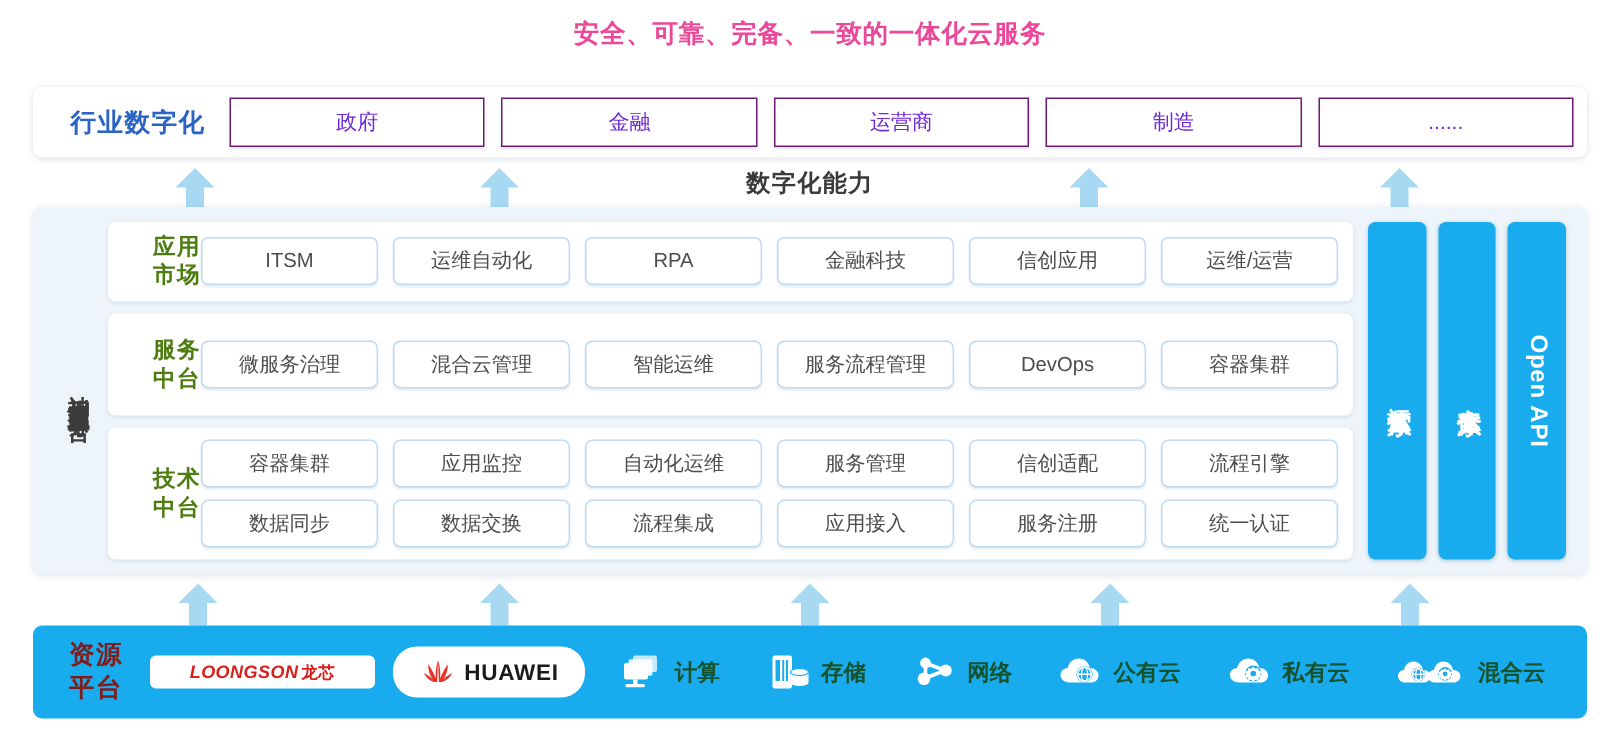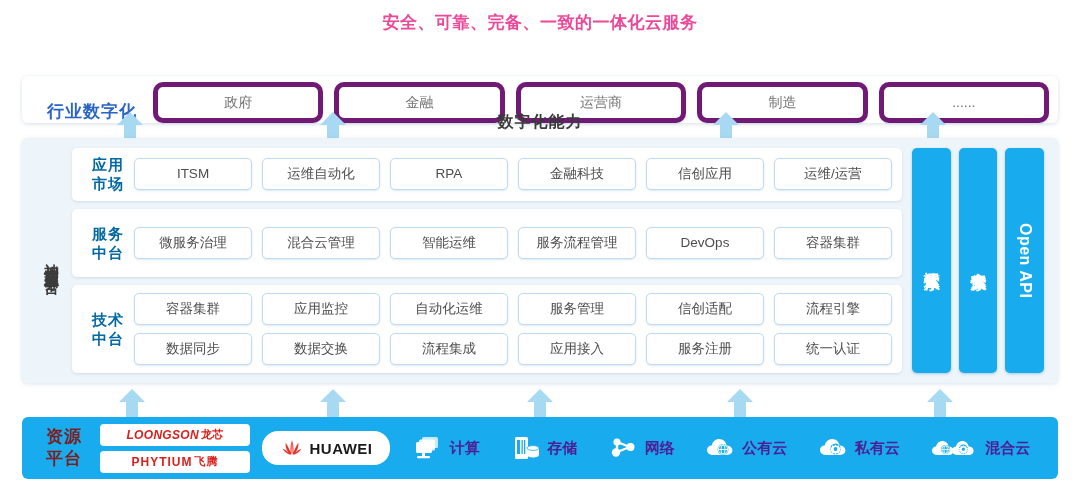--- a/index.html
+++ b/index.html
@@ -14,36 +14,36 @@
   
   .page-title{
     position:absolute;left:0;top:11px;width:1080px;
     text-align:center;
     font-size:17px;font-weight:bold;color:#ec4899;
     letter-spacing:.5px;
   }
 
   
   .industry-row{
-    position:absolute;left:22px;top:76px;width:1036px;height:47px;
+    position:absolute;left:22px;top:58px;width:1036px;height:47px;
     background:#ffffff;border-radius:6px;
     box-shadow:0 1px 4px rgba(120,140,170,.28);
-    display:flex;align-items:flex-end;
+    display:flex;align-items:center;
     box-sizing:border-box;padding:0 9px;
   }
   .industry-label{
     width:122px;flex:0 0 122px;text-align:center;
     font-size:17px;font-weight:bold;color:#2b64c4;
     letter-spacing:1px;
   }
   .industry-items{display:flex;flex:1;gap:11px;}
   .industry-item{
     flex:1;height:31px;line-height:31px;text-align:center;
-    border:5px solid #701a75;border-radius:10px;background:#fff;
-    font-size:14px;color:#737373;
+    border:1px solid #701a75;border-radius:0;background:#fff;
+    font-size:14px;color:#6d28d9;
     box-shadow:0 1px 2px rgba(150,175,200,.35);
   }
 
   
   .arrow-band{position:absolute;left:0;width:1080px;height:30px;}
   .arrow-band-1{top:110px;}
   .arrow-band-2{top:387px;}
   .capability-title{
     position:absolute;left:0;top:112px;width:1080px;text-align:center;
     font-size:16px;font-weight:bold;color:#3a3a3a;letter-spacing:1px;
@@ -84,22 +84,22 @@
     background:#ffffff;border-radius:5px;
     box-shadow:0 1px 3px rgba(140,165,195,.3);
     display:flex;align-items:center;
     box-sizing:border-box;padding:7px 10px;
   }
   .tier-app{height:54px;}
   .tier-svc{height:70px;}
   .tier-tech{height:90px;}
 
   .tier-label{
-    flex:0 0 52px;width:52px;text-align:center;
-    font-size:15px;font-weight:bold;color:#0369a1;
+    flex:0 0 52px;width:52px;text-align:right;
+    font-size:15px;font-weight:bold;color:#4d7c0f;
     line-height:19px;letter-spacing:1px;
   }
   .tier-grid{flex:1;display:flex;flex-direction:column;gap:8px;}
   .tier-line{display:flex;gap:10px;align-items:flex-end;}
   .chip{
     flex:1;height:30px;line-height:30px;text-align:center;
     border:1px solid #bfdcf2;border-radius:5px;background:#fff;
     font-size:13.5px;color:#4d4d4d;
     box-shadow:0 1px 2px rgba(150,175,200,.3);
     white-space:nowrap;
@@ -150,21 +150,21 @@
     display:flex;align-items:center;justify-content:center;gap:6px;
     margin-left:12px;
   }
   .huawei-mark{width:24px;height:18px;flex:0 0 24px;}
   .huawei-text{font-size:15px;font-weight:bold;color:#1a1a1a;letter-spacing:.5px;}
 
   .res-items{flex:1;display:flex;align-items:center;justify-content:space-around;margin-left:8px;}
   .res-item{display:flex;align-items:center;gap:6px;}
   .res-icon{width:30px;height:26px;flex:0 0 30px;}
   .res-icon.wide{width:48px;flex:0 0 48px;}
-  .res-text{font-size:15px;font-weight:bold;color:#4c1d95;white-space:nowrap;}
+  .res-text{font-size:15px;font-weight:bold;color:#14532d;white-space:nowrap;}
 </style>
 </head>
 <body>
 
 <div class="page-title">安全、可靠、完备、一致的一体化云服务</div>
 
 <div class="industry-row">
   <div class="industry-label">行业数字化</div>
   <div class="industry-items">
     <div class="industry-item">政府</div>
@@ -297,24 +297,20 @@
   <div class="resource-label">
     <div>资源</div>
     <div>平台</div>
   </div>
 
   <div class="logo-stack">
     <div class="logo-box">
       <span>LOONGSON</span>
       <span class="logo-cn">龙芯</span>
     </div>
-    <div class="logo-box flat">
-      <span>PHYTIUM</span>
-      <span class="logo-cn">飞腾</span>
-    </div>
   </div>
 
   <div class="huawei-box">
     <svg class="huawei-mark" viewBox="0 0 24 18">
       <path d="M12 1 C10.6 5 10.2 9.6 10.6 13.2 C9.2 10 7.4 6.4 5.6 3.8 C5.2 7.2 6.4 11 8.4 13.6 C6.6 12 4.6 10.6 2.6 9.6 C3.8 12.4 6.6 14.8 9.6 15.6 L11.4 15.6 Z" fill="#e8352c"></path>
       <path d="M12 1 C13.4 5 13.8 9.6 13.4 13.2 C14.8 10 16.6 6.4 18.4 3.8 C18.8 7.2 17.6 11 15.6 13.6 C17.4 12 19.4 10.6 21.4 9.6 C20.2 12.4 17.4 14.8 14.4 15.6 L12.6 15.6 Z" fill="#e8352c"></path>
     </svg>
     <span class="huawei-text">HUAWEI</span>
   </div>
 

